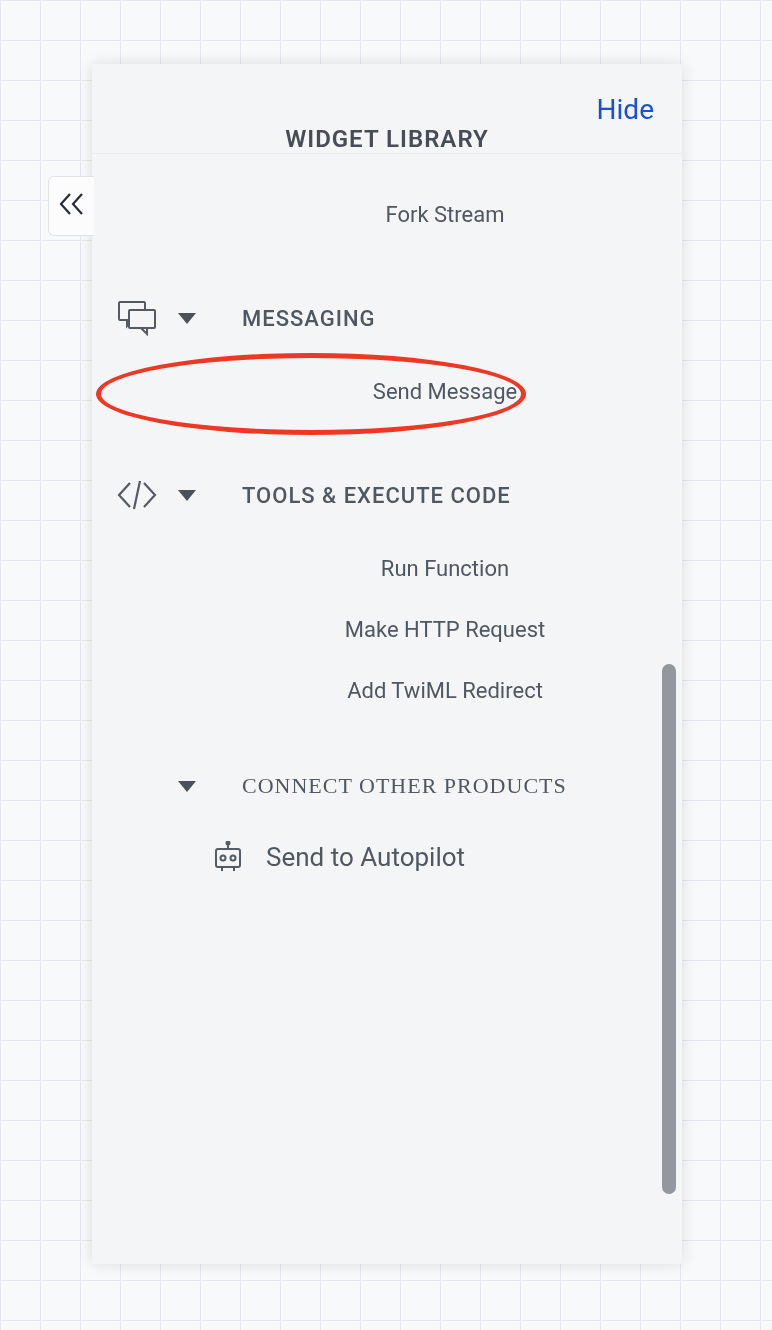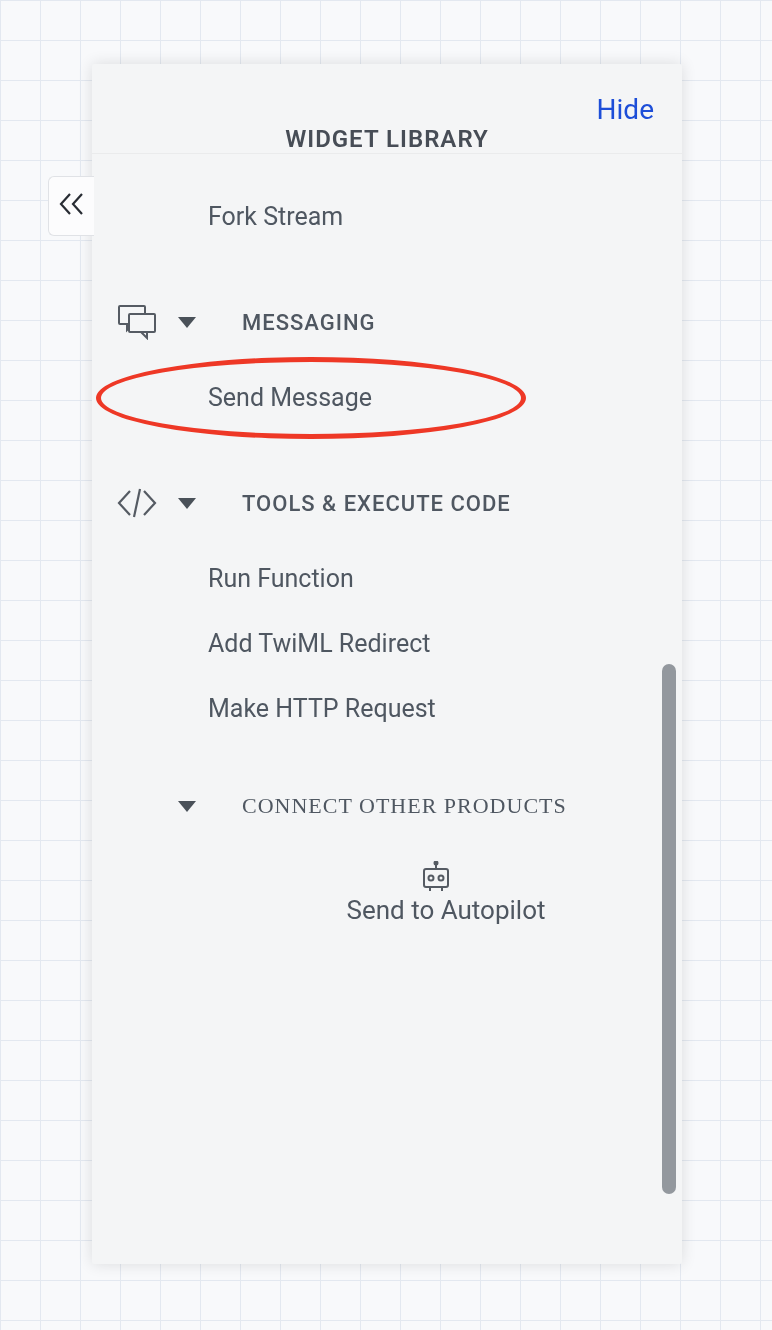--- a/index.html
+++ b/index.html
@@ -80,24 +80,25 @@
     
     .panel-body {
       padding-top: 30px;
       height: calc(100% - 90px);
       overflow: hidden;
       position: relative;
     }
     
     .list-item {
       padding: 18px 0 18px 116px;
-      font-size: 25px;
+      font-size: 22px;
       color: #4f5761;
       cursor: pointer;
       position: relative;
+      text-align: center;
     }
     
     .section-header {
       display: flex;
       align-items: center;
       padding: 22px 0 22px 24px;
       margin-top: 30px;
       position: relative;
     }
     
@@ -132,21 +133,20 @@
       margin-left: 32px;
     }
     
     .sub-item {
       display: flex;
       align-items: center;
       padding: 18px 0 18px 118px;
       font-size: 26px;
       color: #4f5761;
       cursor: pointer;
-      flex-direction: column;
     }
     
     .sub-item-icon {
       width: 36px;
       height: 36px;
       margin-right: 20px;
       display: flex;
       align-items: center;
       justify-content: center;
     }
@@ -223,22 +223,22 @@
           <path d="M14 4 L3 16 L14 28"></path>
           <path d="M28 4 L39 16 L28 28"></path>
           <path d="M24 2 L18 30"></path>
         </svg>
       </span>
       <span class="section-caret"></span>
       <span class="section-label">TOOLS &amp; EXECUTE CODE</span>
     </div>
 
     <div class="list-item">Run Function</div>
+    <div class="list-item">Make HTTP Request</div>
     <div class="list-item">Add TwiML Redirect</div>
-    <div class="list-item">Make HTTP Request</div>
 
     <div class="section-header no-icon">
       <span class="section-caret"></span>
       <span class="section-label">CONNECT OTHER PRODUCTS</span>
     </div>
 
     <div class="sub-item">
       <span class="sub-item-icon">
         <svg width="32" height="32" viewBox="0 0 32 32" fill="none" stroke="#555b63" stroke-width="2">
           <rect x="4" y="8" width="24" height="18" rx="2"></rect>

